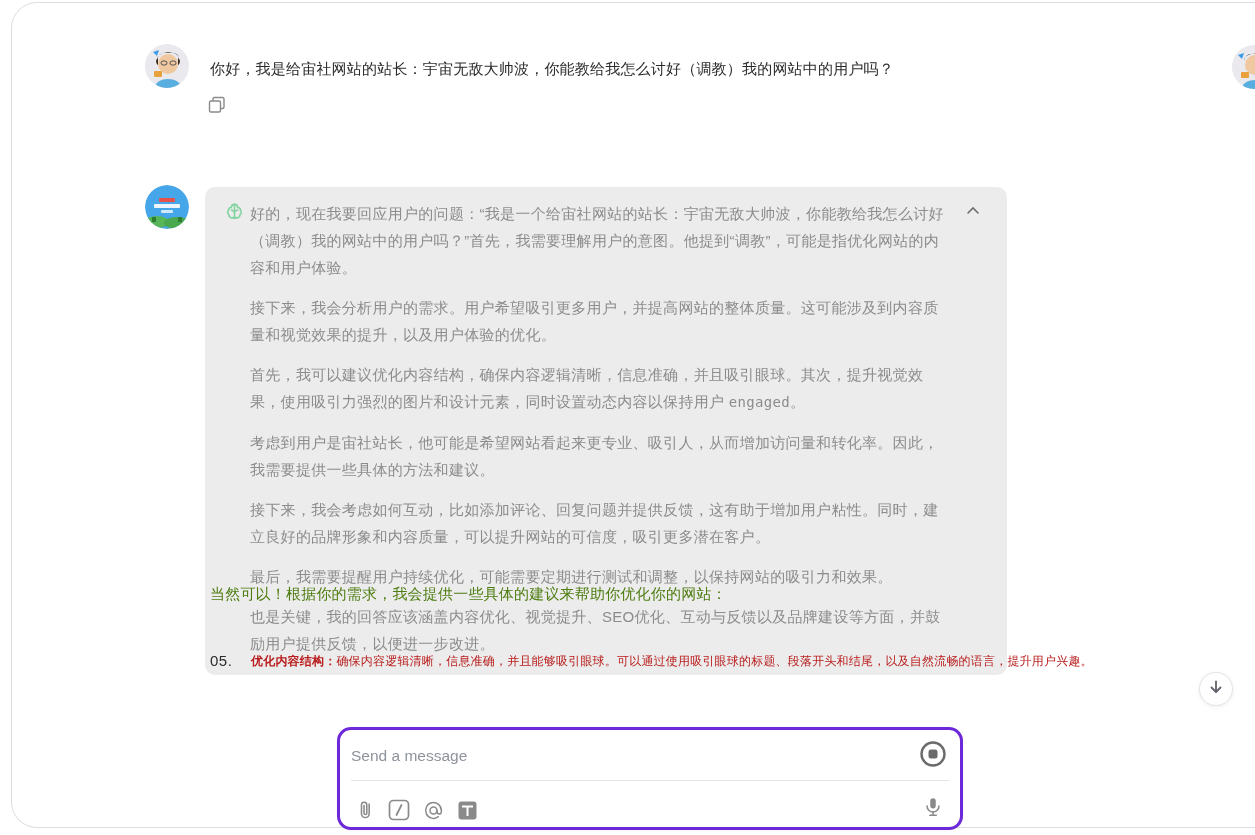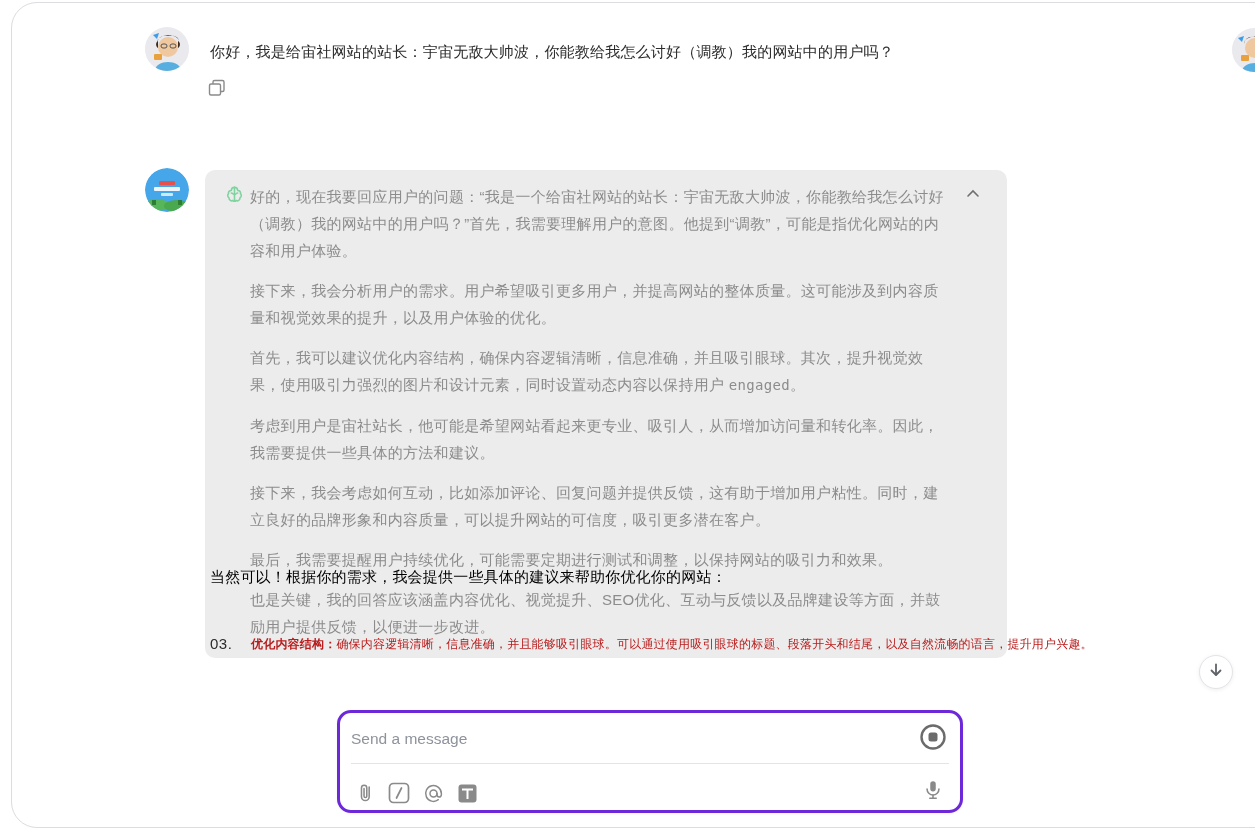--- a/index.html
+++ b/index.html
@@ -3,21 +3,21 @@
 <meta charset="utf-8">
 <style>
   * { margin: 0; padding: 0; box-sizing: border-box; }
   html, body {
     width: 1255px; height: 835px;
     background: #ffffff;
     overflow: hidden;
     position: relative;
     font-family: "Liberation Sans", "DejaVu Sans", sans-serif;
   }
-  .abs { position: absolute; }
+  .abs { position: absolute; margin-top: 17px; }
 
   
   .window-card {
     position: absolute;
     left: 11px; top: 2px; right: -40px; bottom: 7px;
     border: 1px solid #dcdce1;
     border-radius: 26px;
     background: #ffffff;
   }
 
@@ -56,21 +56,21 @@
   }
   .thinking-paragraphs p:last-child { margin-bottom: 0; }
   .thinking-paragraphs .code {
     font-family: "DejaVu Sans Mono", "Liberation Mono", monospace;
     font-size: 14px;
   }
 
   .answer-intro {
     left: 210px; top: 565px; width: 940px;
     font-size: 15px; line-height: 24px;
-    color: #000000;
+    color: #4d7c0f;
     letter-spacing: 0.2px;
   }
 
   .answer-list {
     left: 210px; top: 630px; width: 920px;
     display: flex;
   }
   .list-number {
     width: 41px; flex: 0 0 41px;
     font-size: 15px; line-height: 28px; color: #2b2b2b;
@@ -196,21 +196,21 @@
       <p><span>考虑到用户是宙社站长，他可能是希望网站看起来更专业、吸引人，从而增加访问量和转化率。因此，我需要提供一些具体的方法和建议。</span></p>
       <p><span>接下来，我会考虑如何互动，比如添加评论、回复问题并提供反馈，这有助于增加用户粘性。同时，建立良好的品牌形象和内容质量，可以提升网站的可信度，吸引更多潜在客户。</span></p>
       <p><span>最后，我需要提醒用户持续优化，可能需要定期进行测试和调整，以保持网站的吸引力和效果。</span></p>
       <p><span>也是关键，我的回答应该涵盖内容优化、视觉提升、SEO优化、互动与反馈以及品牌建设等方面，并鼓励用户提供反馈，以便进一步改进。</span></p>
     </div>
 </div>
 
 <div class="abs answer-intro">当然可以！根据你的需求，我会提供一些具体的建议来帮助你优化你的网站：</div>
 
 <div class="abs answer-list">
-  <div class="list-number">03.</div>
+  <div class="list-number">05.</div>
   <div class="list-body"><b>优化内容结构：</b><span>确保内容逻辑清晰，信息准确，并且能够吸引眼球。可以通过使用吸引眼球的标题、段落开头和结尾，以及自然流畅的语言，提升用户兴趣。</span></div>
 </div>
 
 <div class="abs scroll-down-btn">
   <span>
     <svg width="16" height="16" viewBox="0 0 16 16" fill="none" stroke="#5f6368" stroke-width="1.8" stroke-linecap="round" stroke-linejoin="round">
       <path d="M8 2.5 L8 12.5"></path>
       <path d="M3.5 8.5 L8 13 L12.5 8.5"></path>
     </svg>
   </span>

